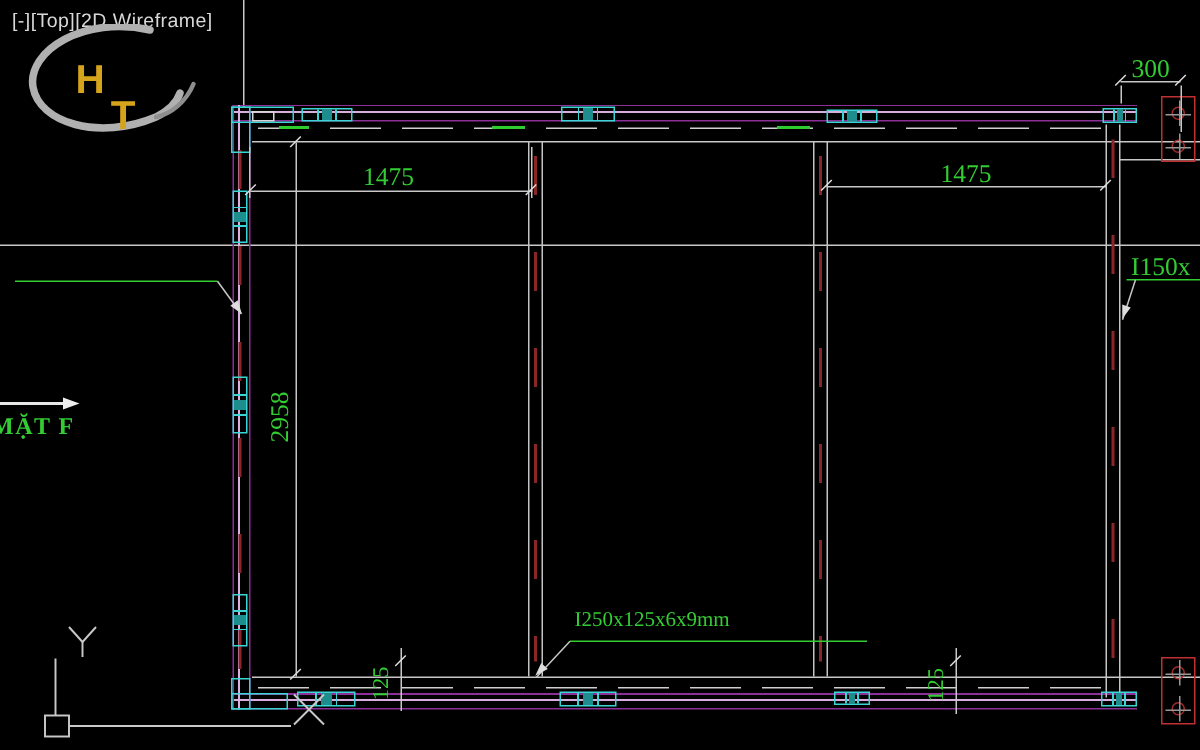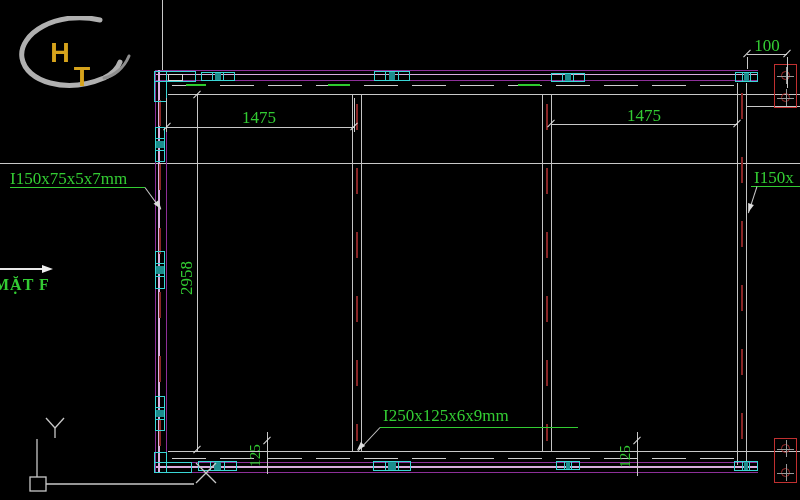--- a/index.html
+++ b/index.html
@@ -56,20 +56,21 @@
   #vp-controls { position:absolute; left:8px; top:6px; color:#d8d8d8; font-size:13px; letter-spacing:.3px; }
   #vp-controls span { cursor:pointer; }
   #logo-company { position:absolute; left:12px; top:84px; width:128px; text-align:left;
     color:#dfa32f; font-size:15px; font-weight:800; letter-spacing:.5px; }
 </style>
 </head>
 <body>
 
 <div id="stage">
 
+  <div id="vp-controls"><span>[-]</span><span>[Top]</span><span>[2D Wireframe]</span></div>
 
   <svg class="abs" style="left:8px;top:16px;" width="135" height="86" viewBox="0 0 135 86">
     <path d="M 92 4 C 48 -6 10 18 14 42 C 18 66 58 78 96 62 C 104 58 110 52 112 46" fill="none" stroke="#b0b0b0" stroke-width="5" stroke-linecap="round"></path>
     <path d="M 96 62 C 106 60 116 52 121 40" fill="none" stroke="#8e8e8e" stroke-width="3" stroke-linecap="round"></path>
     <text x="52" y="46" font-family="Liberation Sans, sans-serif" font-size="27" font-weight="900" fill="#d6a31c" text-anchor="middle">H</text>
     <text x="74" y="70" font-family="Liberation Sans, sans-serif" font-size="27" font-weight="900" fill="#d6a31c" text-anchor="middle">T</text>
   </svg>
 
   <div class="vl" style="left:162px;top:0;height:72px;"></div>
   <div class="hl" style="left:168px;top:94px;width:632px;"></div>
@@ -117,21 +118,21 @@
   <div class="conn-v" style="left:155px;top:251px;width:10px;height:38px;"></div>
   <div class="conn-v" style="left:155px;top:396px;width:10px;height:35px;"></div>
 
   <div class="boltbox" style="left:774px;top:64px;width:23px;height:44px;"></div>
   <div class="bolt" style="left:781px;top:71px;"></div>
   <div class="bolt" style="left:781px;top:93px;"></div>
   <div class="boltbox" style="left:774px;top:438px;width:23px;height:45px;"></div>
   <div class="bolt" style="left:781px;top:444px;"></div>
   <div class="bolt" style="left:781px;top:468px;"></div>
 
-  <div class="g dim" style="left:744px;top:36px;width:46px;">100</div>
+  <div class="g dim" style="left:744px;top:36px;width:46px;">300</div>
   <div class="hl" style="left:747px;top:54px;width:40px;"></div>
   <div class="vl" style="left:747px;top:57px;height:12px;"></div>
   <div class="vl" style="left:787px;top:57px;height:31px;"></div>
   <div class="tick" style="left:742px;top:53px;"></div>
   <div class="tick" style="left:782px;top:53px;"></div>
 
   <div class="g dim" style="left:233px;top:108px;width:52px;">1475</div>
   <div class="hl" style="left:167px;top:127px;width:188px;"></div>
   <div class="vl" style="left:166px;top:98px;height:34px;"></div>
   <div class="vl" style="left:354px;top:98px;height:34px;"></div>
@@ -149,31 +150,30 @@
   <div class="tick" style="left:192px;top:449px;"></div>
 
   <div class="vl" style="left:267px;top:432px;height:42px;"></div>
   <div class="g rot" style="left:233px;top:447px;width:44px;font-size:15px;text-align:center;">125</div>
   <div class="tick" style="left:262px;top:440px;"></div>
 
   <div class="vl" style="left:637px;top:432px;height:44px;"></div>
   <div class="g rot" style="left:603px;top:448px;width:44px;font-size:15px;text-align:center;">125</div>
   <div class="tick" style="left:632px;top:440px;"></div>
 
-  <div class="g" style="left:10px;top:169px;font-size:17px;">I150x75x5x7mm</div>
   <div class="u" style="left:10px;top:187px;width:135px;"></div>
   <div class="lead" style="left:145px;top:187px;width:27px;transform:rotate(54deg);"></div>
   <div class="arr" style="left:156px;top:199px;transform:rotate(54deg);"></div>
 
   <div class="g" style="left:754px;top:168px;font-size:17px;">I150x</div>
   <div class="u" style="left:751px;top:186px;width:49px;"></div>
   <div class="lead" style="left:757px;top:186px;width:28px;transform:rotate(108deg);"></div>
   <div class="arr" style="left:751px;top:201px;transform:rotate(108deg);"></div>
 
-  <div class="g" style="left:383px;top:406px;font-size:17px;">I250x125x6x9mm</div>
+  <div class="g" style="left:383px;top:406px;font-size:14px;">I250x125x6x9mm</div>
   <div class="u" style="left:380px;top:427px;width:198px;"></div>
   <div class="lead" style="left:380px;top:427px;width:33px;transform:rotate(133deg);"></div>
   <div class="arr" style="left:363px;top:441px;transform:rotate(133deg);"></div>
 
   <div class="hl" style="left:0;top:268px;width:44px;height:2px;background:#e8e8e8;"></div>
   <div class="arr" style="left:42px;top:265px;border-left:11px solid #eee;border-top:4px solid transparent;border-bottom:4px solid transparent;"></div>
   <div class="g" style="left:-6px;top:276px;font-size:16px;font-weight:bold;letter-spacing:1px;">MẶT F</div>
 
   <svg class="abs" style="left:22px;top:405px;" width="210" height="92" viewBox="0 0 210 92">
     <g fill="none" stroke="#c8c8c8" stroke-width="1.3">

